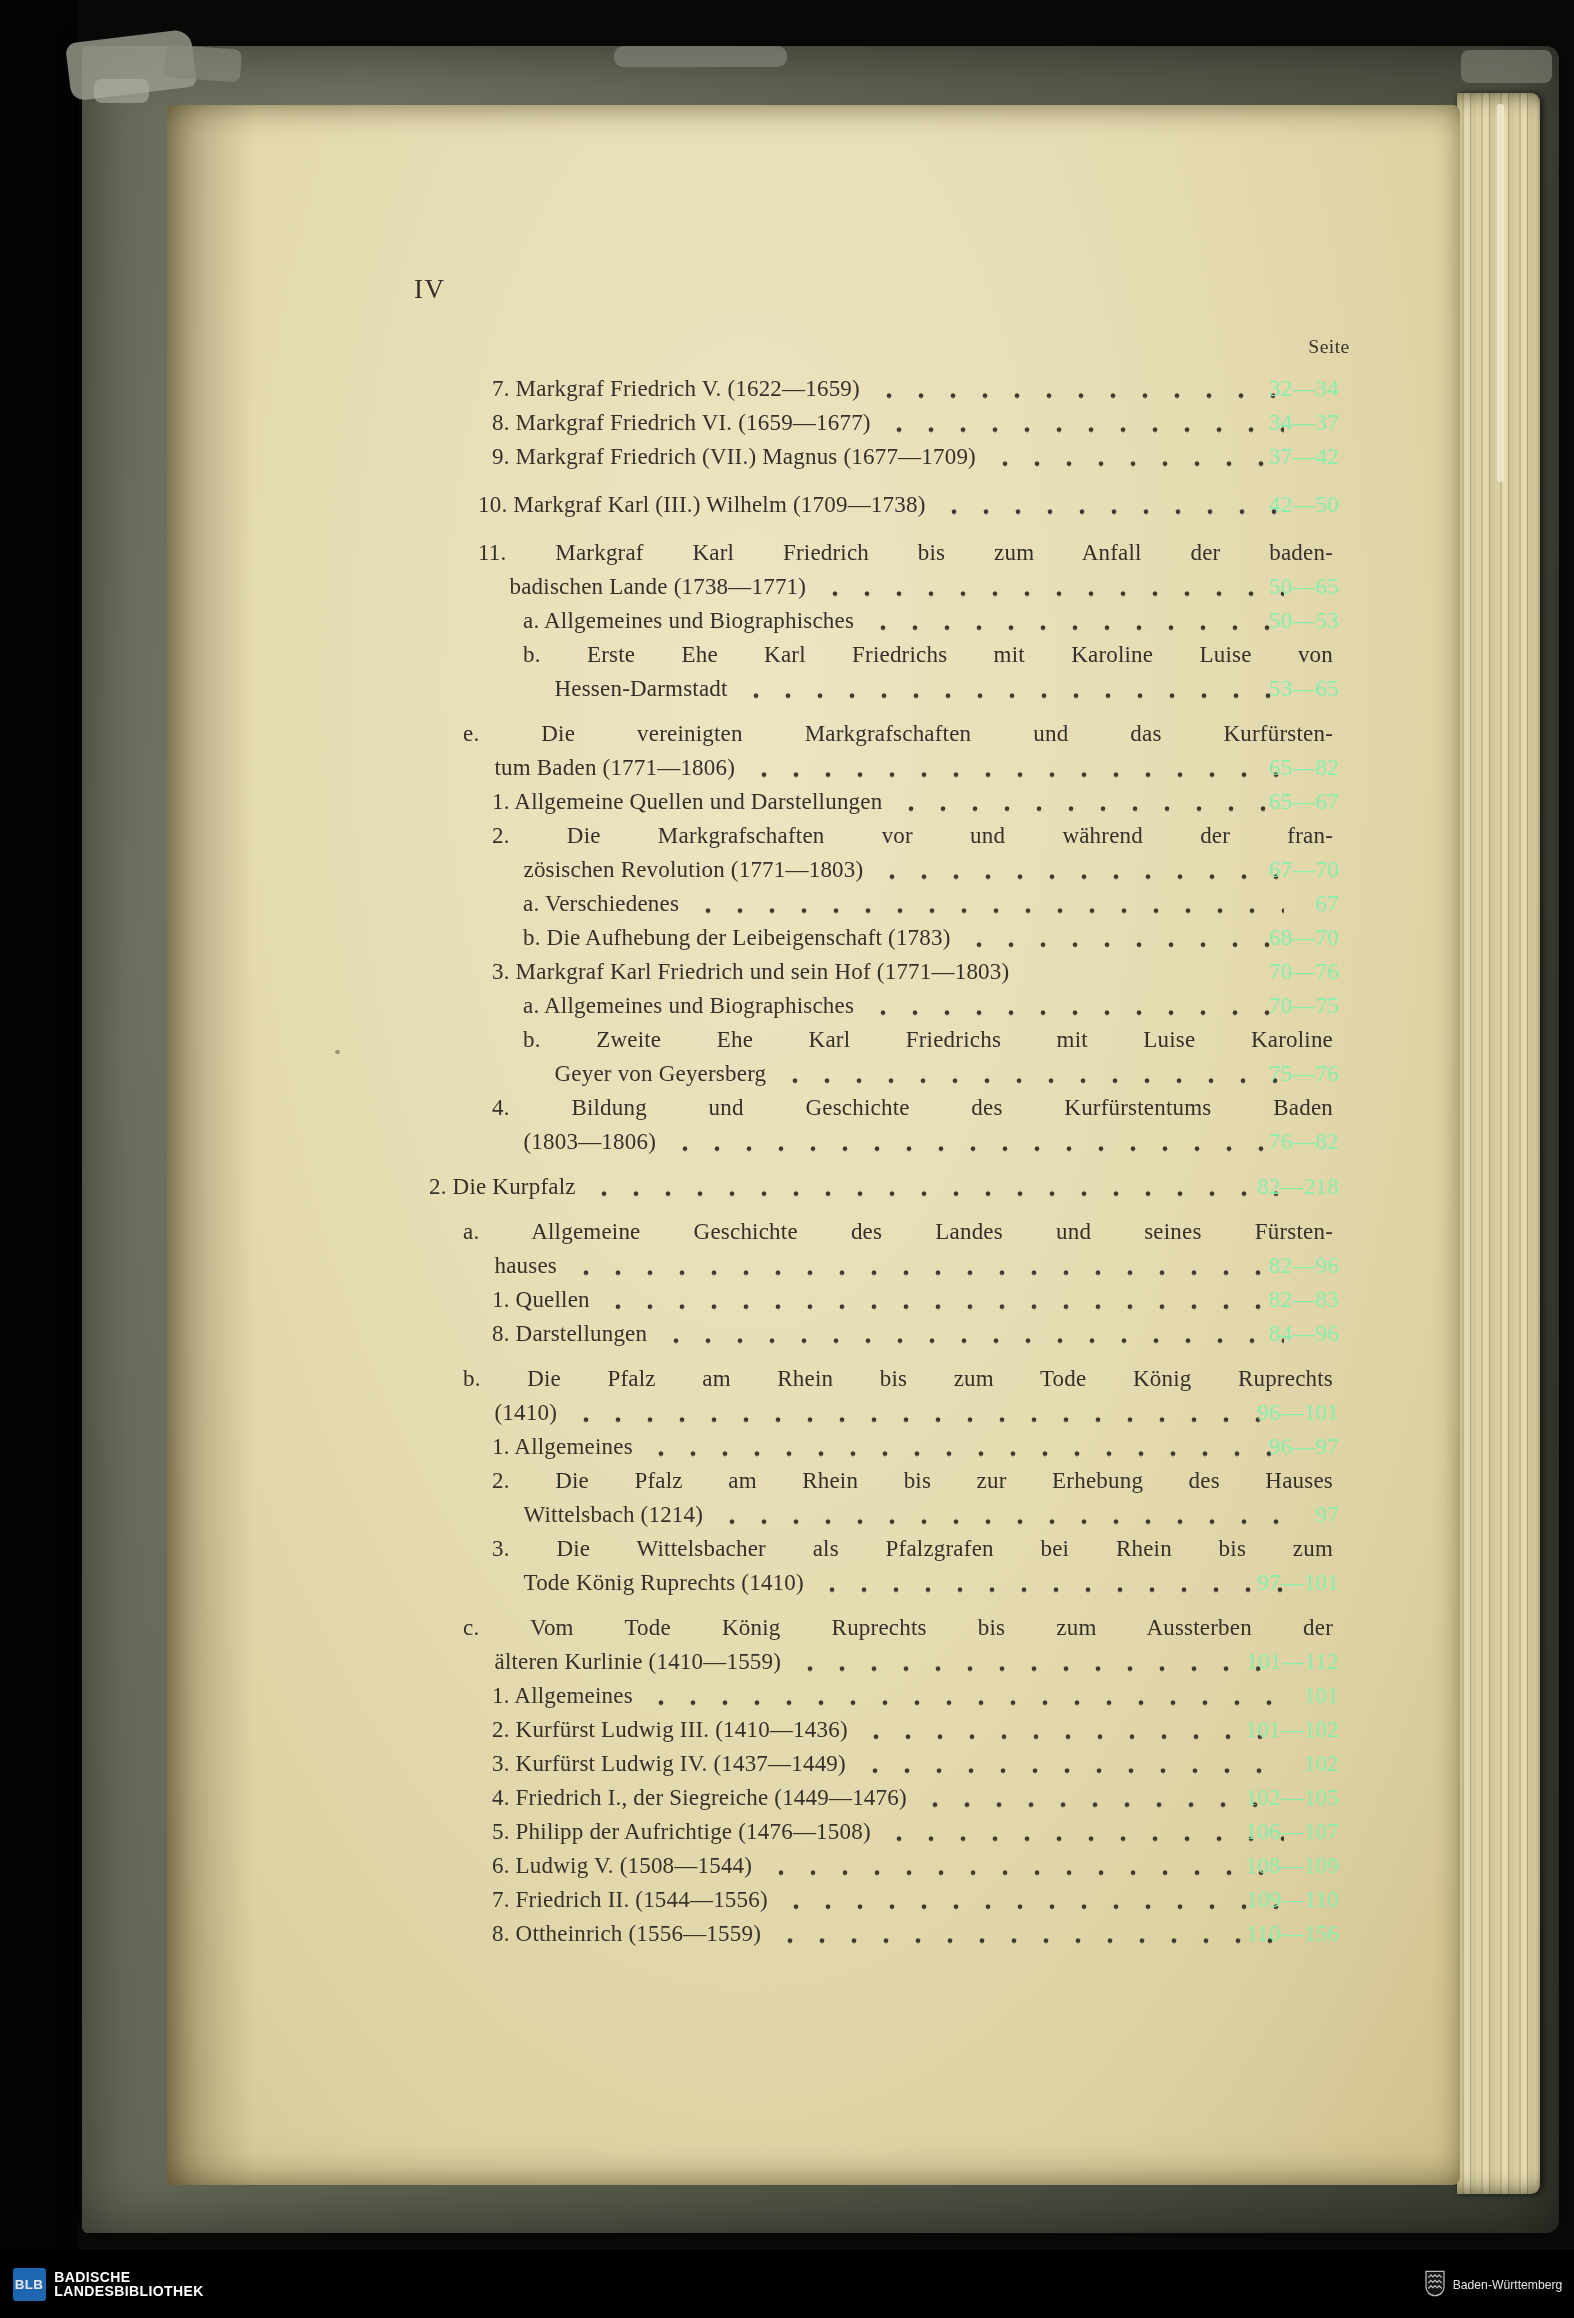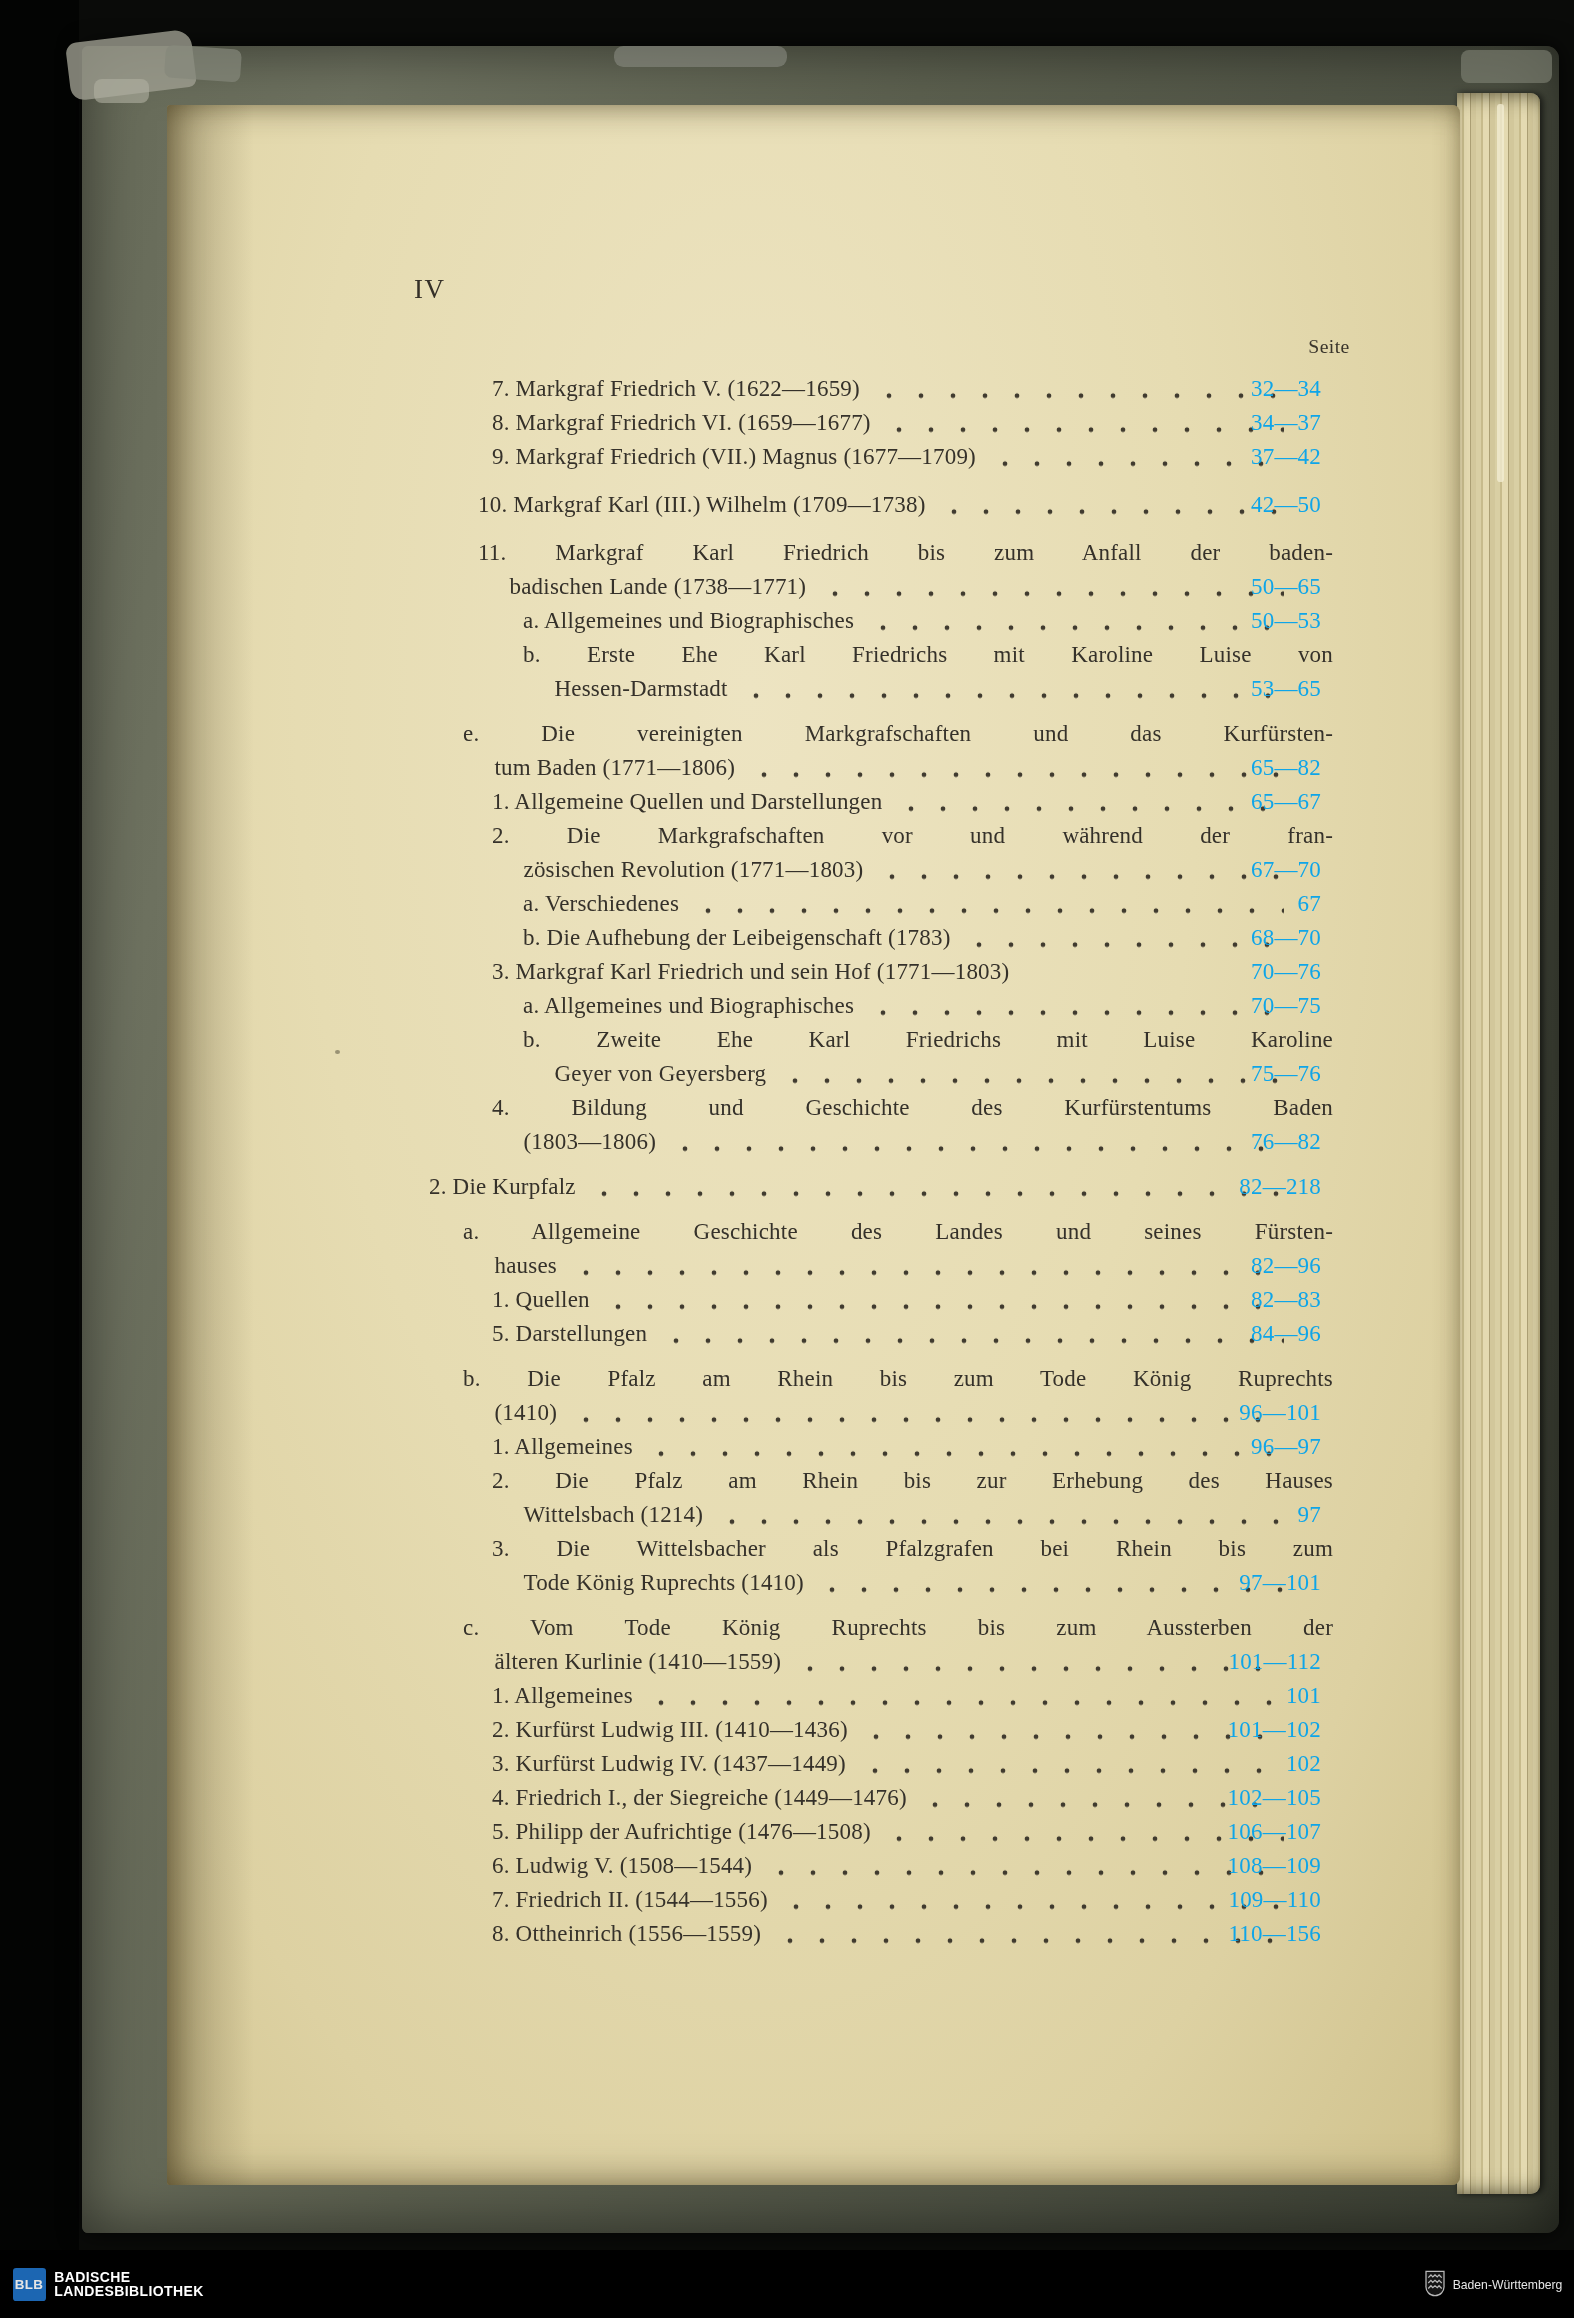--- a/index.html
+++ b/index.html
@@ -71,21 +71,21 @@
   .line.jl { text-align:justify; text-align-last:justify; }
   .line.lf { display:flex; align-items:baseline; }
   .line.lf .t { white-space:nowrap; }
   .line.cont { padding-left:31.5px; }
   .lead {
     flex:1 1 auto; height:9.4px; align-self:flex-end; margin:0 49px 5.5px 12.6px;
     background-image:radial-gradient(circle, rgba(55,50,40,.95) 2px, rgba(55,50,40,0) 2.7px);
     background-size:32px 9.4px; background-repeat:repeat-x; background-position:0 55%;
     min-width:0;
   }
-  .pg { position:absolute; right:53px; bottom:0; color:#0ea5e9; }
+  .pg { position:absolute; right:35px; bottom:0; color:#86efac; }
 
   
   .footer-bar {
     position:absolute; left:0; bottom:0; width:100%; height:69px; background:#000;
     display:flex; align-items:center; justify-content:space-between;
     padding:0 12.6px; box-sizing:border-box;
     font-family:"Liberation Sans", sans-serif;
   }
   .blb-logo { display:flex; align-items:center; gap:8.7px; }
   .blb-badge {
@@ -290,21 +290,21 @@
           <div class="line lf">
             <span class="t">1. Quellen</span>
             <span class="lead"></span>
           </div>
         </div>
         <div class="pg">82—83</div>
       </div>
       <div class="row lvl2">
         <div class="lines">
           <div class="line lf">
-            <span class="t">5. Darstellungen</span>
+            <span class="t">8. Darstellungen</span>
             <span class="lead"></span>
           </div>
         </div>
         <div class="pg">84—96</div>
       </div>
       <div class="row lvl1 gap">
         <div class="lines">
           <div class="line jl">b. Die Pfalz am Rhein bis zum Tode König Ruprechts</div>
           <div class="line cont lf">
             <span class="t">(1410)</span>

